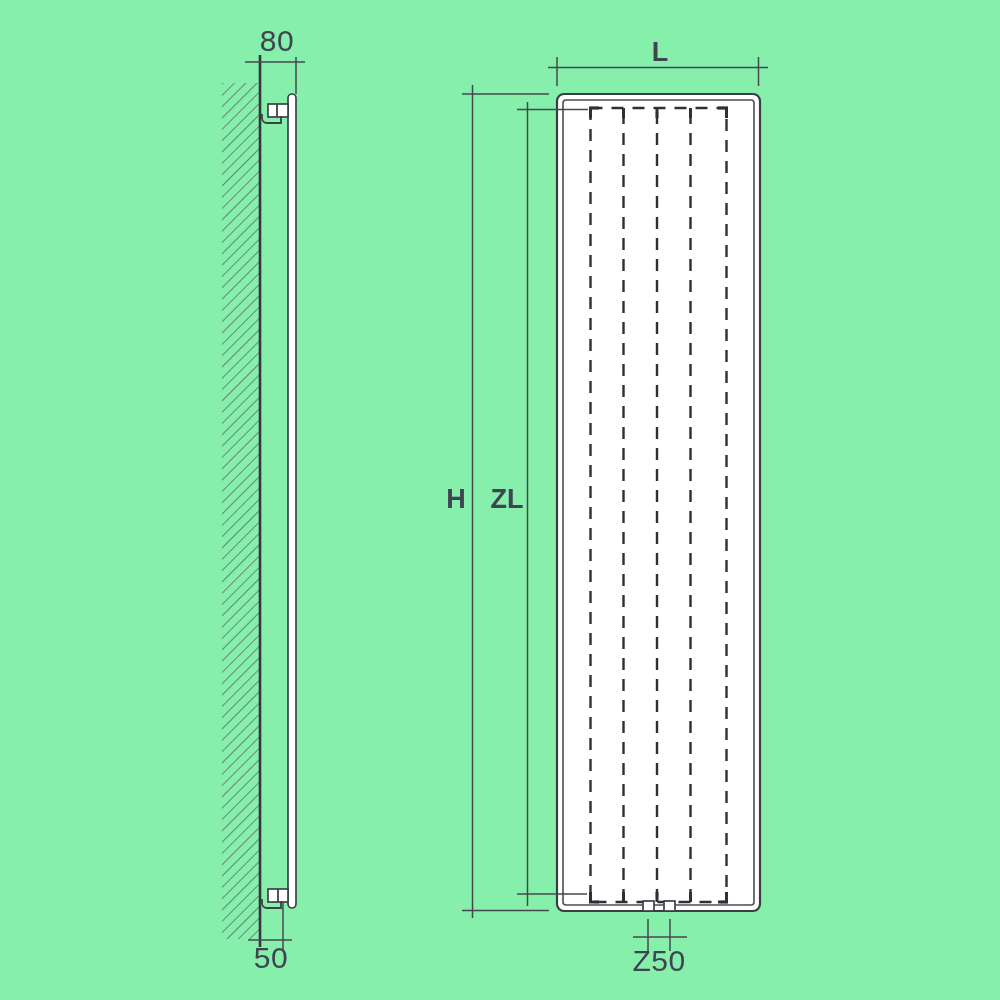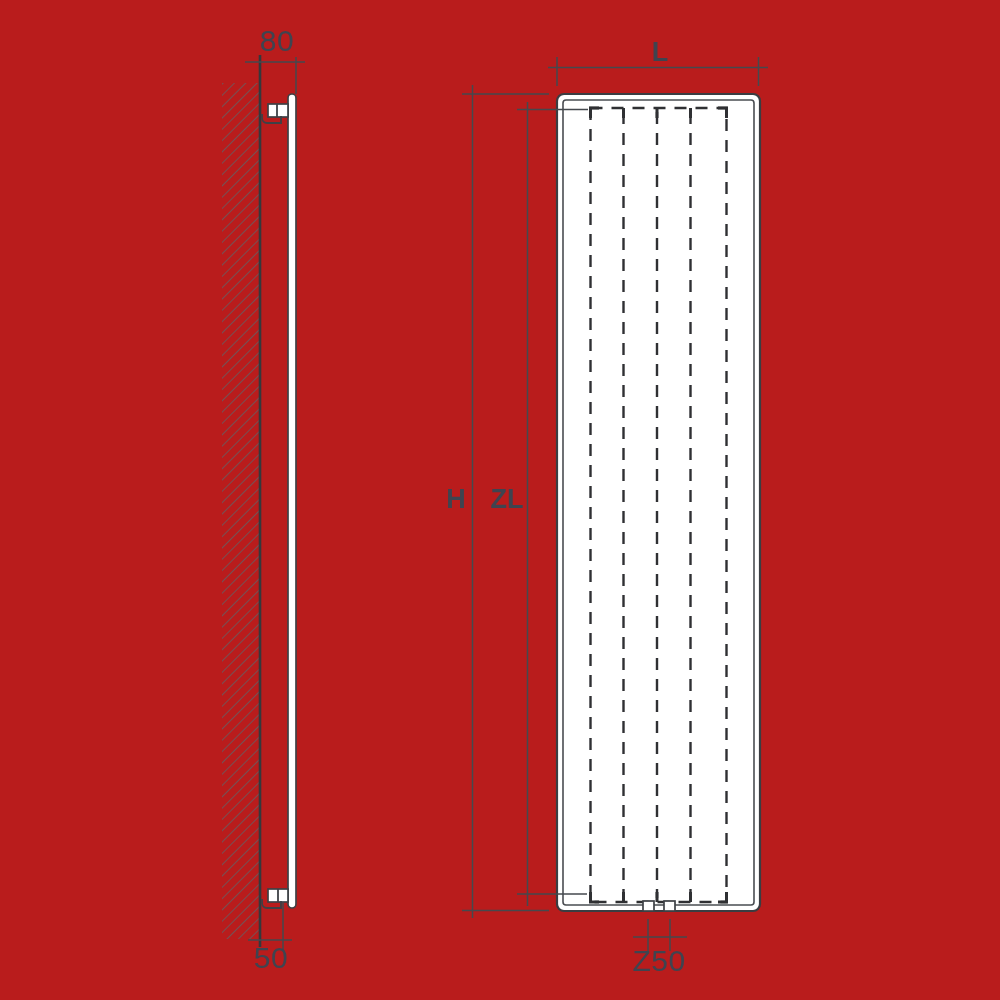--- a/index.html
+++ b/index.html
@@ -4,21 +4,21 @@
 <style>
   html, body {
     margin: 0;
     padding: 0;
     background: #ffffff;
   }
   .canvas {
     position: relative;
     width: 1000px;
     height: 1000px;
-    background: #b91c1c;
+    background: #86efac;
     overflow: hidden;
   }
   svg { display: block; }
 
   
   .ln      { stroke: #3e4146; stroke-width: 1.8; fill: none; }
   .ln-wall { stroke: #35383c; stroke-width: 2.6; fill: none; }
   .ln-outline { stroke: #3a3d42; stroke-width: 2.2; fill: #ffffff; }
   .ln-inline  { stroke: #4a4d52; stroke-width: 1.6; fill: none; }
   .ln-fill { stroke: #3e4146; stroke-width: 1.7; fill: #ffffff; }

